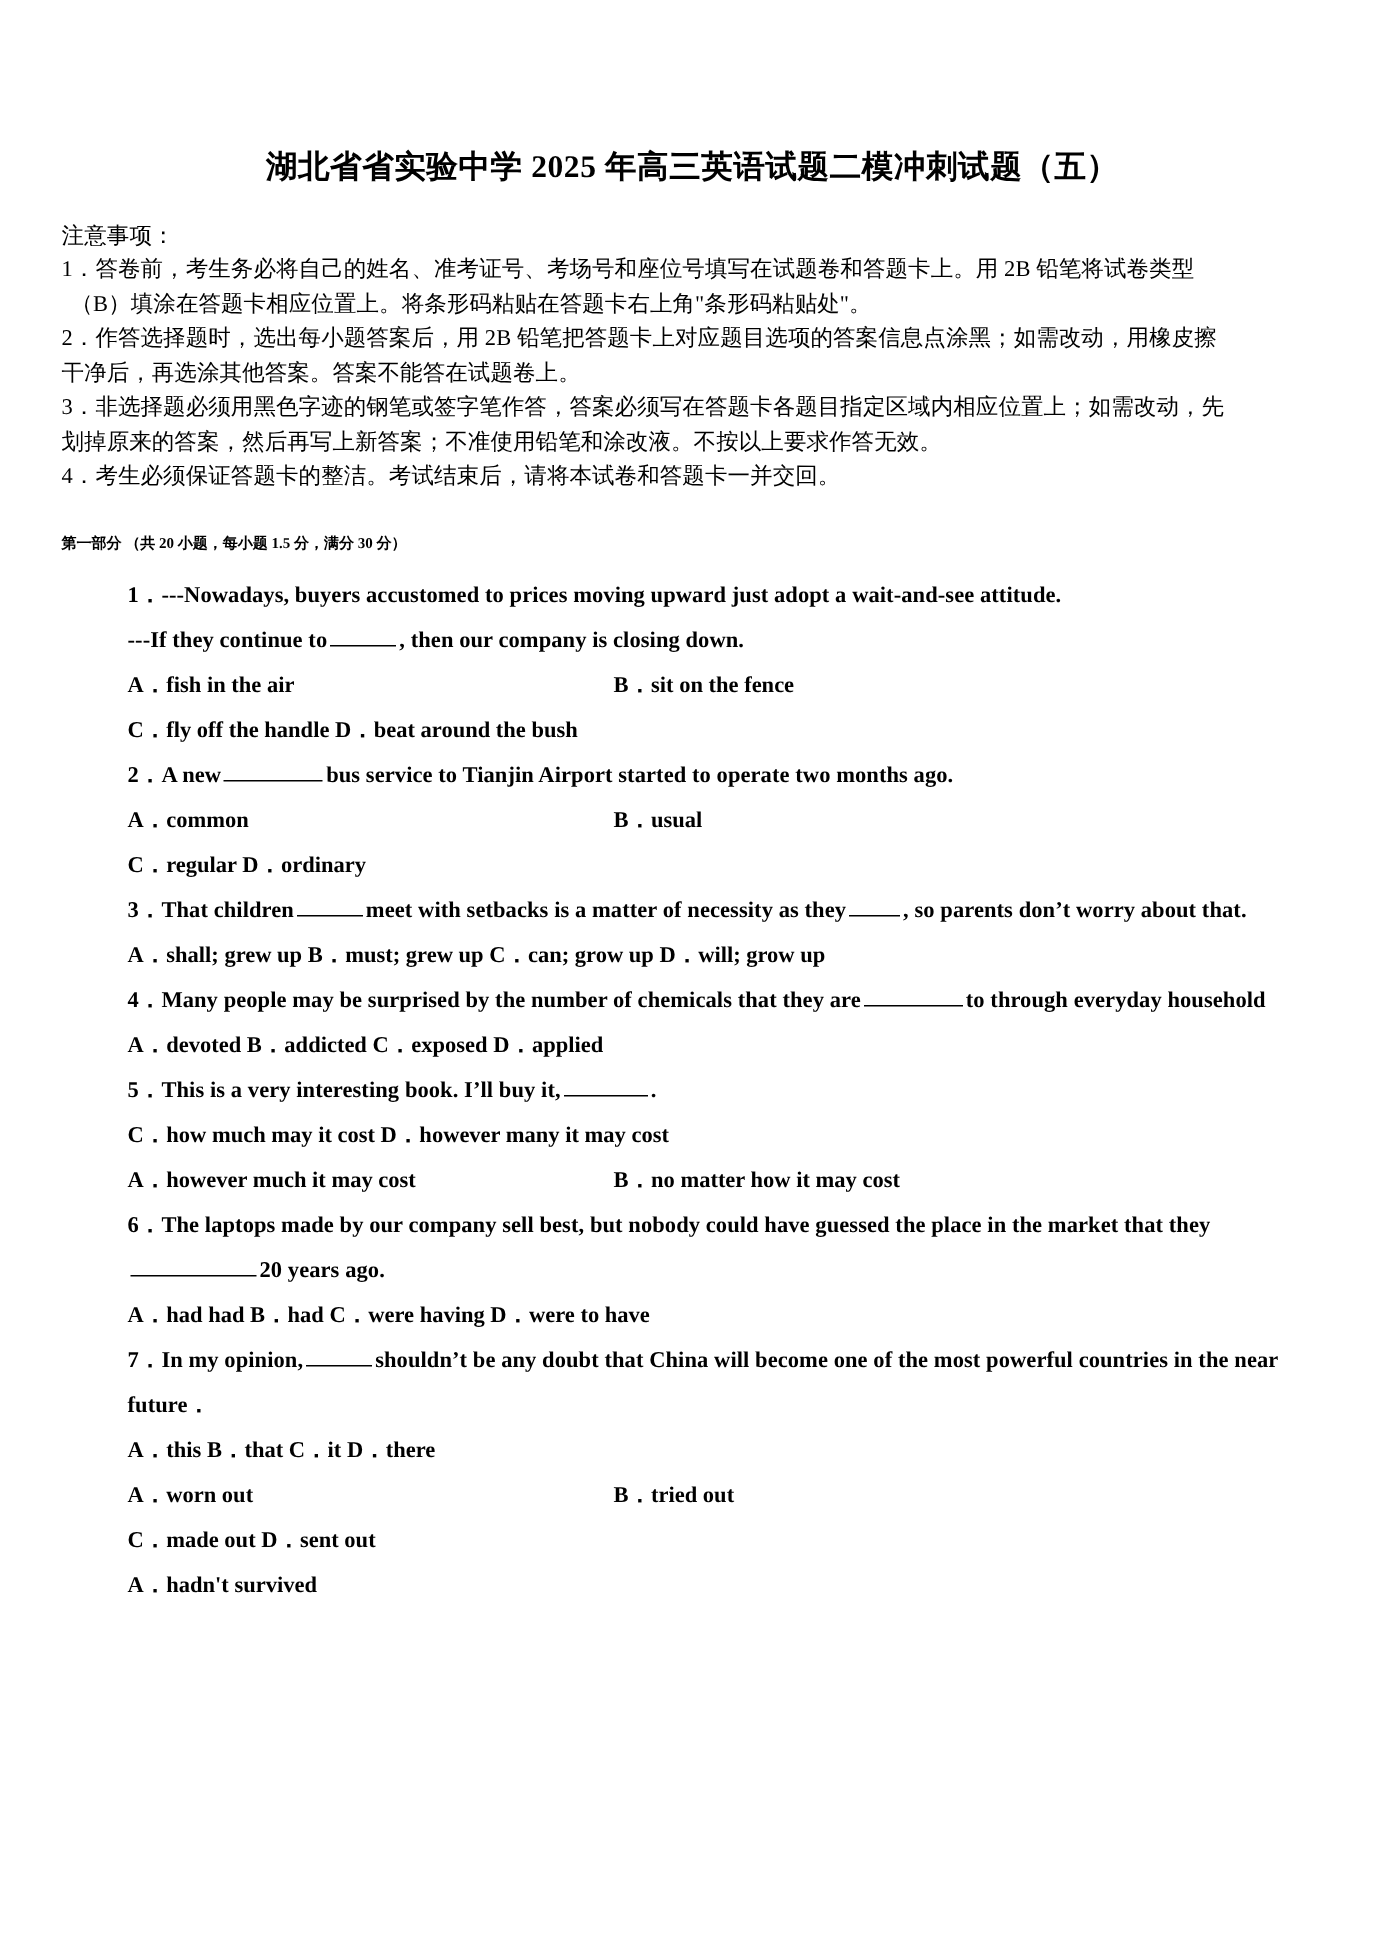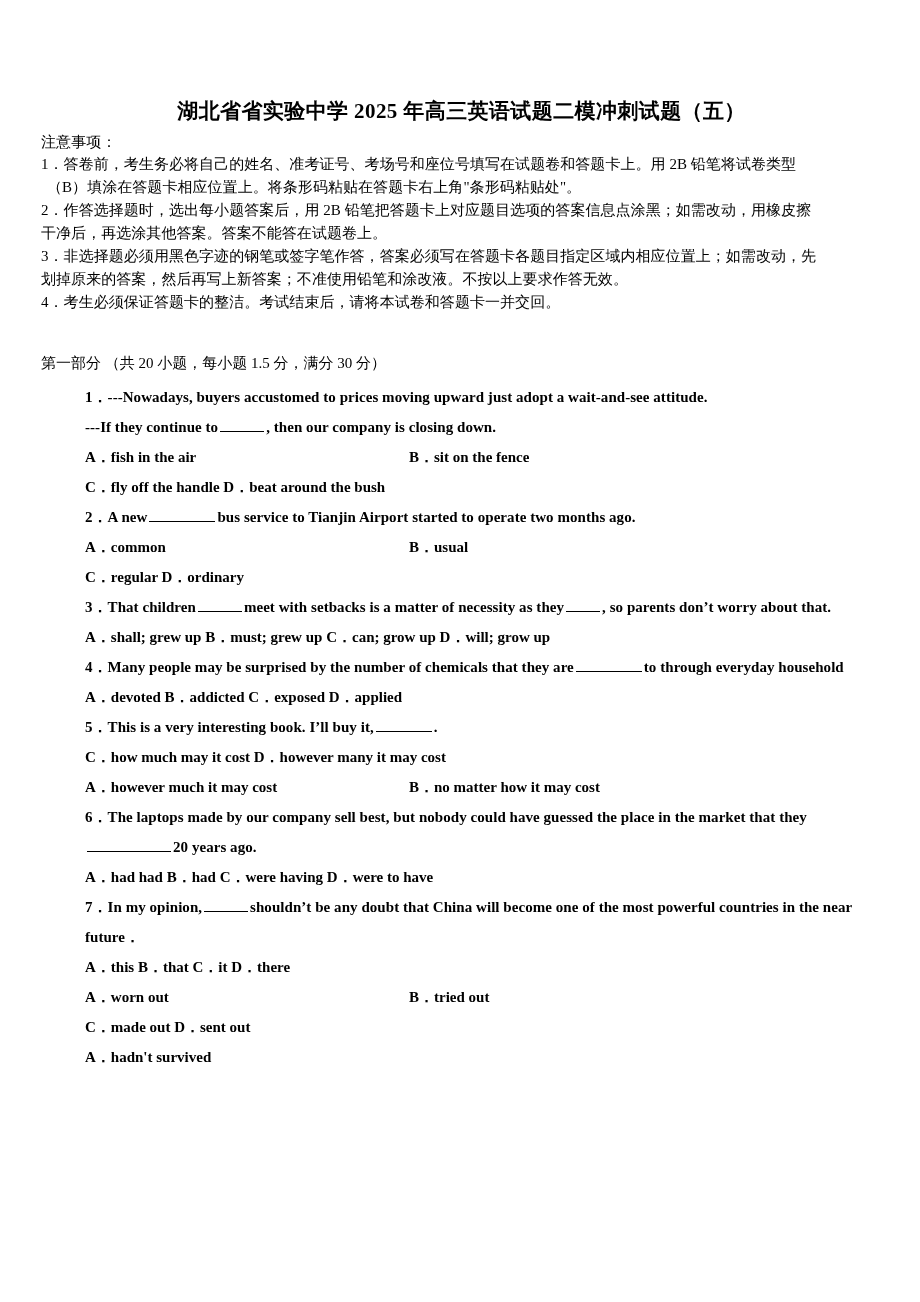--- a/index.html
+++ b/index.html
@@ -30,21 +30,21 @@
     font-weight: bold;
     letter-spacing: 0.4px;
     white-space: nowrap;
     margin-left: 47px;
   }
 
   
   .notice {
     position: absolute;
     left: 41px;
-    top: 131px;
+    top: 147px;
     width: 840px;
   }
   .notice-head {
     font-size: 15px;
     line-height: 22px;
     font-weight: normal;
     letter-spacing: 0.1px;
   }
   .notice-line {
     font-size: 15px;
@@ -55,23 +55,23 @@
   }
   .notice-line.indent {
     text-indent: 6px;
   }
 
   
   .section-head {
     position: absolute;
     left: 41px;
     top: 352px;
-    font-size: 15px;
+    font-size: 10px;
     line-height: 22px;
-    font-weight: normal;
+    font-weight: bold;
     white-space: nowrap;
     text-align: center;
   }
 
   
   .qbody {
     position: absolute;
     left: 41px;
     top: 382px;
     width: 845px;

